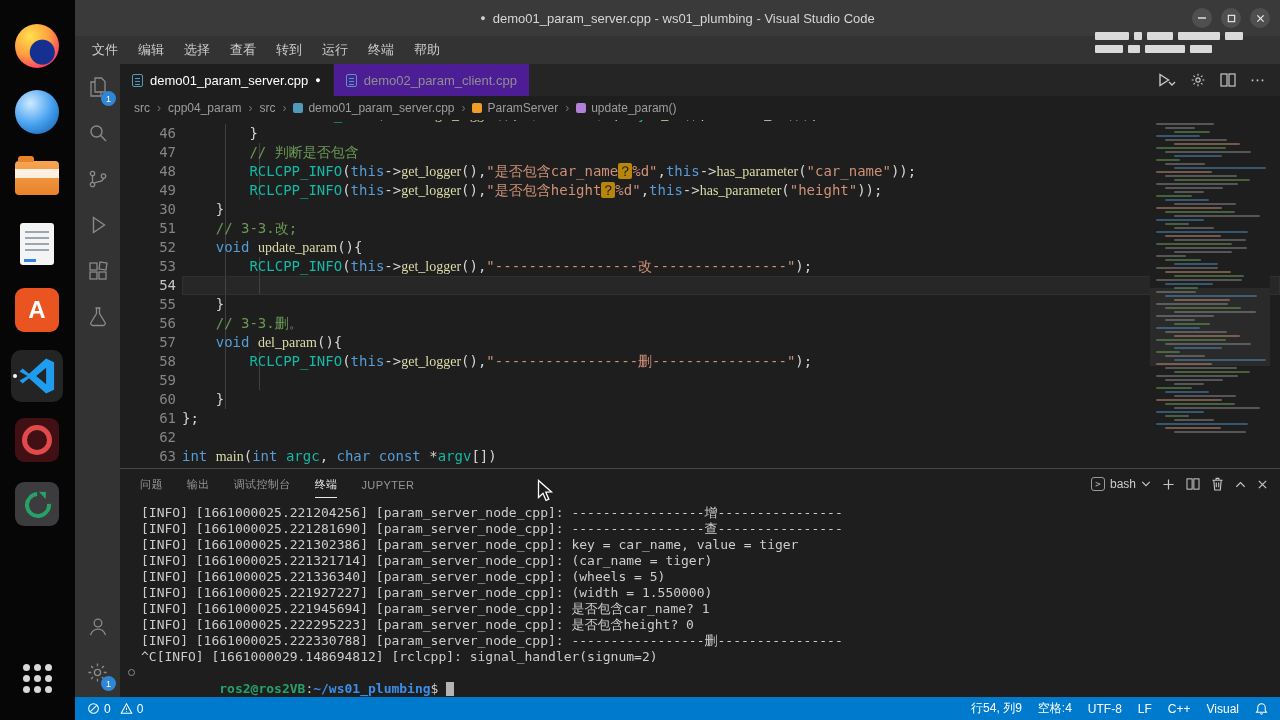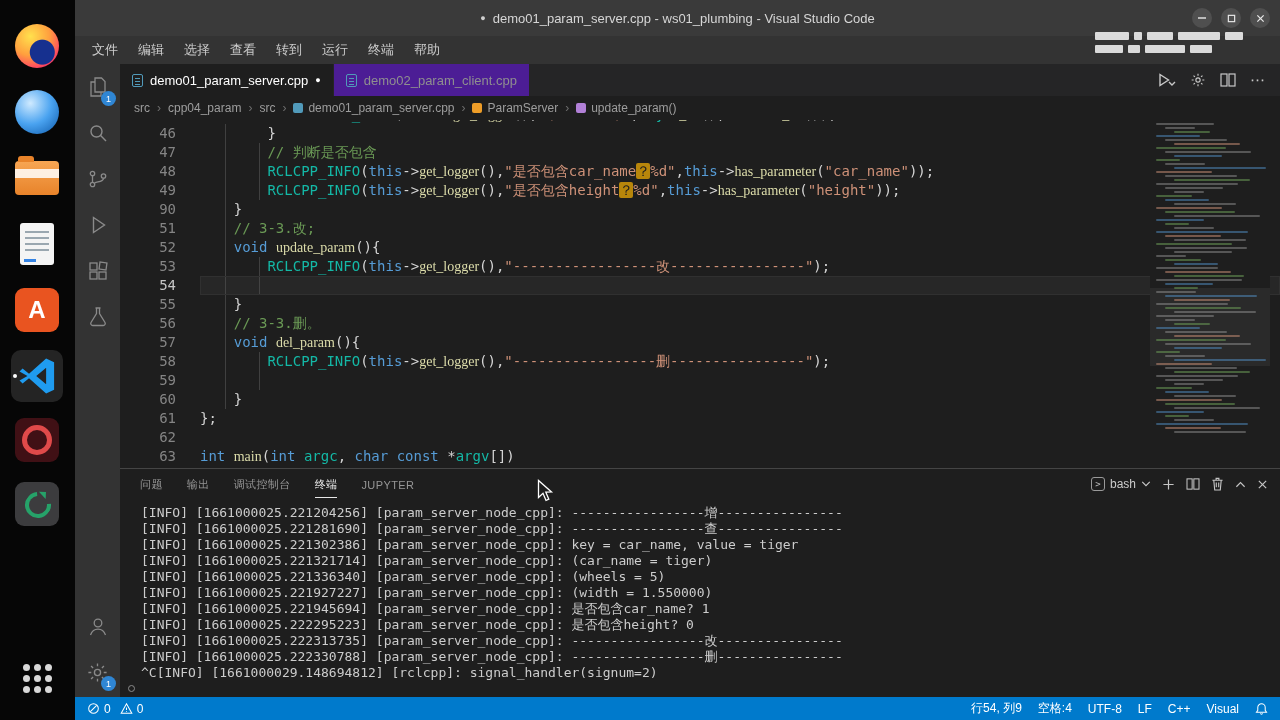--- a/index.html
+++ b/index.html
@@ -66,21 +66,21 @@
   .crumb-ico{display:inline-block;width:10px;height:10px;border-radius:2px;margin-right:5px;}
   .crumb-ico.cpp-file{background:#519aba;}
   .crumb-ico.symbol-class{background:#ee9d28;}
   .crumb-ico.symbol-method{background:#b180d7;}
 
   
   .editor{position:absolute;left:0;top:56px;width:1160px;height:348px;background:#1e1e1e;overflow:hidden;}
   .guide{position:absolute;width:1px;background:#404040;z-index:0;}
   .code{position:absolute;left:0;top:-15px;right:0;font:14px/19px "DejaVu Sans Mono",monospace;z-index:1;}
   .line{display:flex;height:19px;}
-  .ln{flex:0 0 56px;width:56px;text-align:right;color:#858585;margin-right:24px;}
+  .ln{flex:0 0 56px;width:56px;text-align:right;color:#858585;margin-right:6px;}
   .lc{flex:1;white-space:pre;}
   .line.cur .ln{color:#c6c6c6;}
   .line.cur .lc{background:rgba(90,90,90,.16);outline:1px solid #303030;outline-offset:-1px;}
   .tk-p{color:#d4d4d4;} .tk-k{color:#569cd6;} .tk-f{color:#dcdcaa;font-family:Liberation Serif, serif;} .tk-s{color:#ce9178;}
   .tk-c{color:#6a9955;} .tk-v{color:#14b8a6;}
   .tk-q{background:#b8860b;color:#1e1e1e;border-radius:2px;}
   .minimap{position:absolute;left:1030px;top:0;width:120px;height:348px;background:#1e1e1e;z-index:2;padding:3px 0 0 0;}
   .mrow{height:2px;margin-bottom:2px;border-radius:1px;}
   .mm-w{background:#aaaaaa;opacity:.40;} .mm-g{background:#6a9955;opacity:.55;}
   .mm-b{background:#569cd6;opacity:.45;} .mm-o{background:#ce9178;opacity:.5;}
@@ -342,21 +342,21 @@
           </div>
           <div class="line">
             <span class="ln">48</span>
             <span class="lc"><span class="tk-p">        </span><span class="tk-v">RCLCPP_INFO</span><span class="tk-p">(</span><span class="tk-k">this</span><span class="tk-p">-&gt;</span><span class="tk-f">get_logger</span><span class="tk-p">(),</span><span class="tk-s">"是否包含car_name</span><span class="tk-q">？</span><span class="tk-s">%d"</span><span class="tk-p">,</span><span class="tk-k">this</span><span class="tk-p">-&gt;</span><span class="tk-f">has_parameter</span><span class="tk-p">(</span><span class="tk-s">"car_name"</span><span class="tk-p">));</span></span>
           </div>
           <div class="line">
             <span class="ln">49</span>
             <span class="lc"><span class="tk-p">        </span><span class="tk-v">RCLCPP_INFO</span><span class="tk-p">(</span><span class="tk-k">this</span><span class="tk-p">-&gt;</span><span class="tk-f">get_logger</span><span class="tk-p">(),</span><span class="tk-s">"是否包含height</span><span class="tk-q">？</span><span class="tk-s">%d"</span><span class="tk-p">,</span><span class="tk-k">this</span><span class="tk-p">-&gt;</span><span class="tk-f">has_parameter</span><span class="tk-p">(</span><span class="tk-s">"height"</span><span class="tk-p">));</span></span>
           </div>
           <div class="line">
-            <span class="ln">90</span>
+            <span class="ln">30</span>
             <span class="lc"><span class="tk-p">    }</span></span>
           </div>
           <div class="line">
             <span class="ln">51</span>
             <span class="lc"><span class="tk-p">    </span><span class="tk-c">// 3-3.改;</span></span>
           </div>
           <div class="line">
             <span class="ln">52</span>
             <span class="lc"><span class="tk-p">    </span><span class="tk-k">void</span><span class="tk-p"> </span><span class="tk-f">update_param</span><span class="tk-p">(){</span></span>
           </div>
@@ -536,21 +536,20 @@
       <div class="terminal">
         <div id="term-lines">
             <div class="trow">[INFO] [1661000025.221204256] [param_server_node_cpp]: -----------------增----------------</div>
             <div class="trow">[INFO] [1661000025.221281690] [param_server_node_cpp]: -----------------查----------------</div>
             <div class="trow">[INFO] [1661000025.221302386] [param_server_node_cpp]: key = car_name, value = tiger</div>
             <div class="trow">[INFO] [1661000025.221321714] [param_server_node_cpp]: (car_name = tiger)</div>
             <div class="trow">[INFO] [1661000025.221336340] [param_server_node_cpp]: (wheels = 5)</div>
             <div class="trow">[INFO] [1661000025.221927227] [param_server_node_cpp]: (width = 1.550000)</div>
             <div class="trow">[INFO] [1661000025.221945694] [param_server_node_cpp]: 是否包含car_name? 1</div>
             <div class="trow">[INFO] [1661000025.222295223] [param_server_node_cpp]: 是否包含height? 0</div>
-            <div class="trow">[INFO] [1661000025.222313735] [param_server_node_cpp]: -----------------改----------------</div>
             <div class="trow">[INFO] [1661000025.222330788] [param_server_node_cpp]: -----------------删----------------</div>
             <div class="trow">^C[INFO] [1661000029.148694812] [rclcpp]: signal_handler(signum=2)</div>
           </div>
         <div class="trow prompt-row">
           <span class="cmd-deco"></span><span class="t-user">ros2@ros2VB</span><span>:</span><span class="t-path">~/ws01_plumbing</span><span>$</span><span class="t-cursor"></span>
         </div>
       </div>
     </div>
   </div>
 

